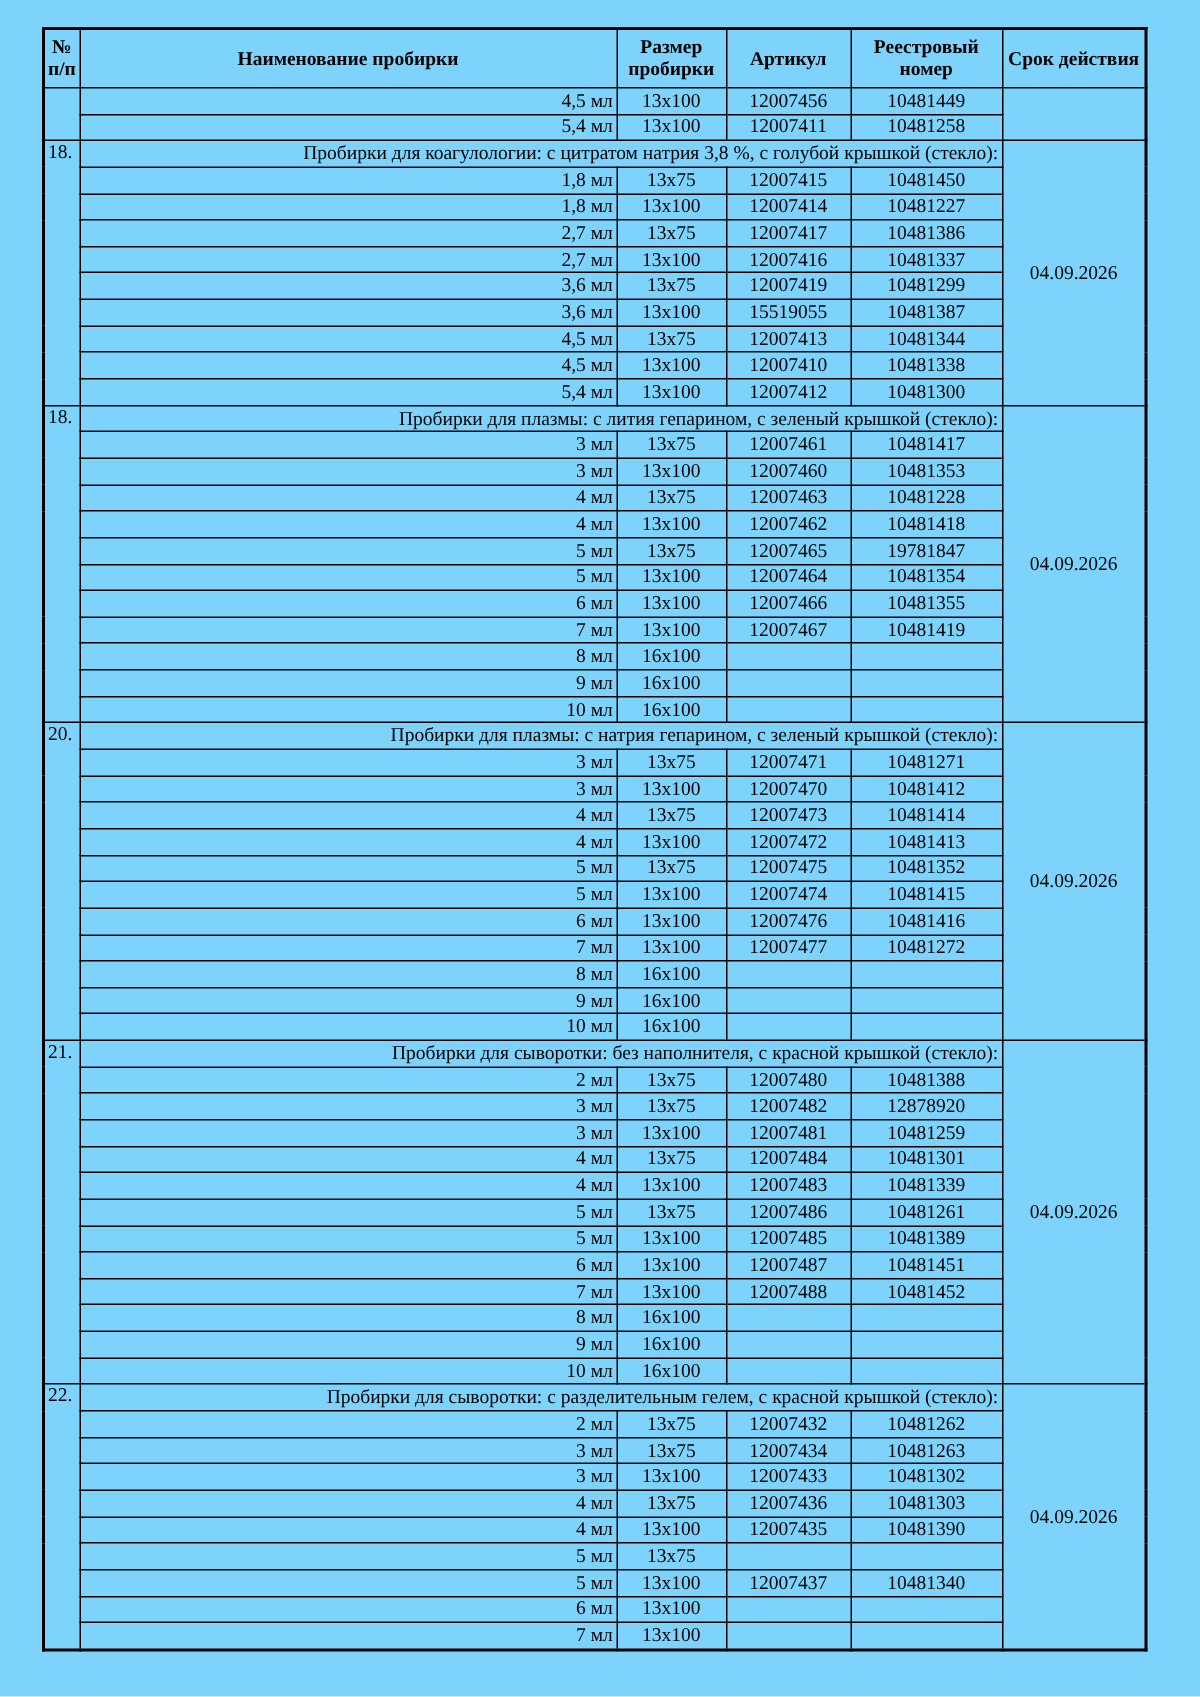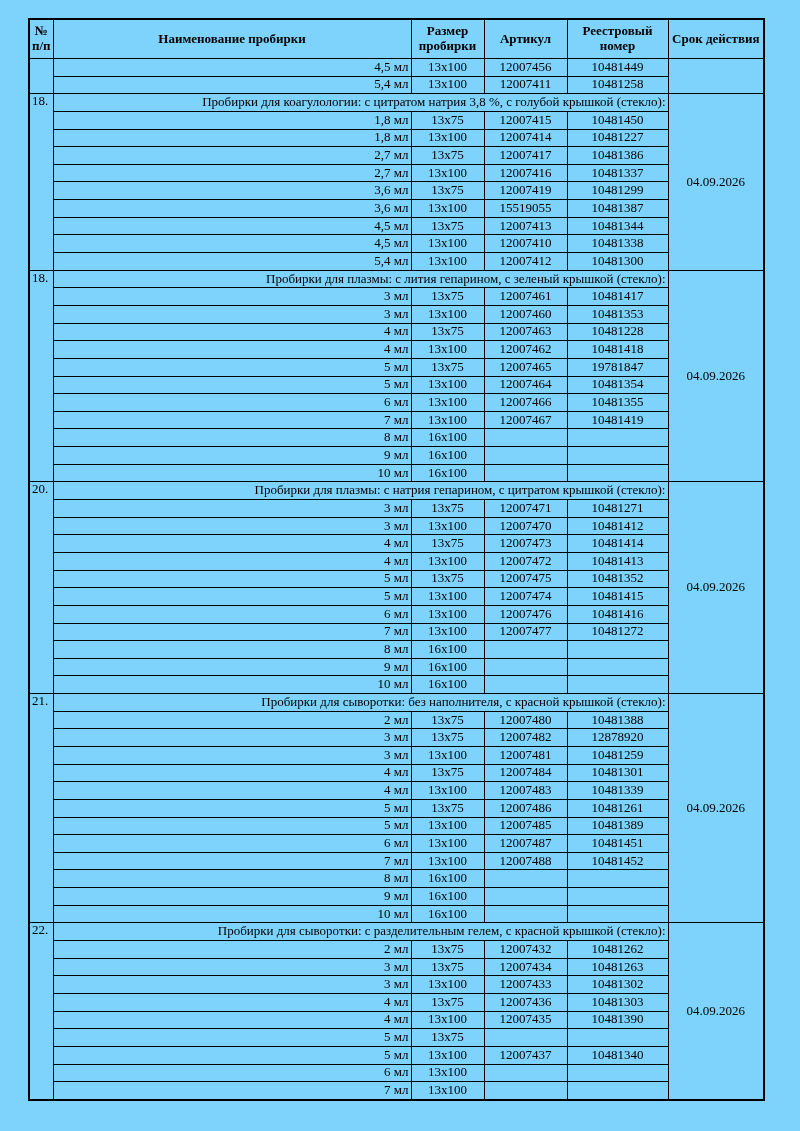--- a/index.html
+++ b/index.html
@@ -229,21 +229,21 @@
           <td class="registry-num"></td>
         </tr>
         <tr>
           <td class="name">10 мл</td>
           <td class="size">16x100</td>
           <td class="article"></td>
           <td class="registry-num"></td>
         </tr>
         <tr>
           <td class="num" rowspan="12">20.</td>
-          <td class="title" colspan="4">Пробирки для плазмы: с натрия гепарином, с цитратом крышкой (стекло):</td>
+          <td class="title" colspan="4">Пробирки для плазмы: с натрия гепарином, с зеленый крышкой (стекло):</td>
           <td class="term" rowspan="12">04.09.2026</td>
         </tr>
         <tr>
           <td class="name">3 мл</td>
           <td class="size">13x75</td>
           <td class="article">12007471</td>
           <td class="registry-num">10481271</td>
         </tr>
         <tr>
           <td class="name">3 мл</td>

